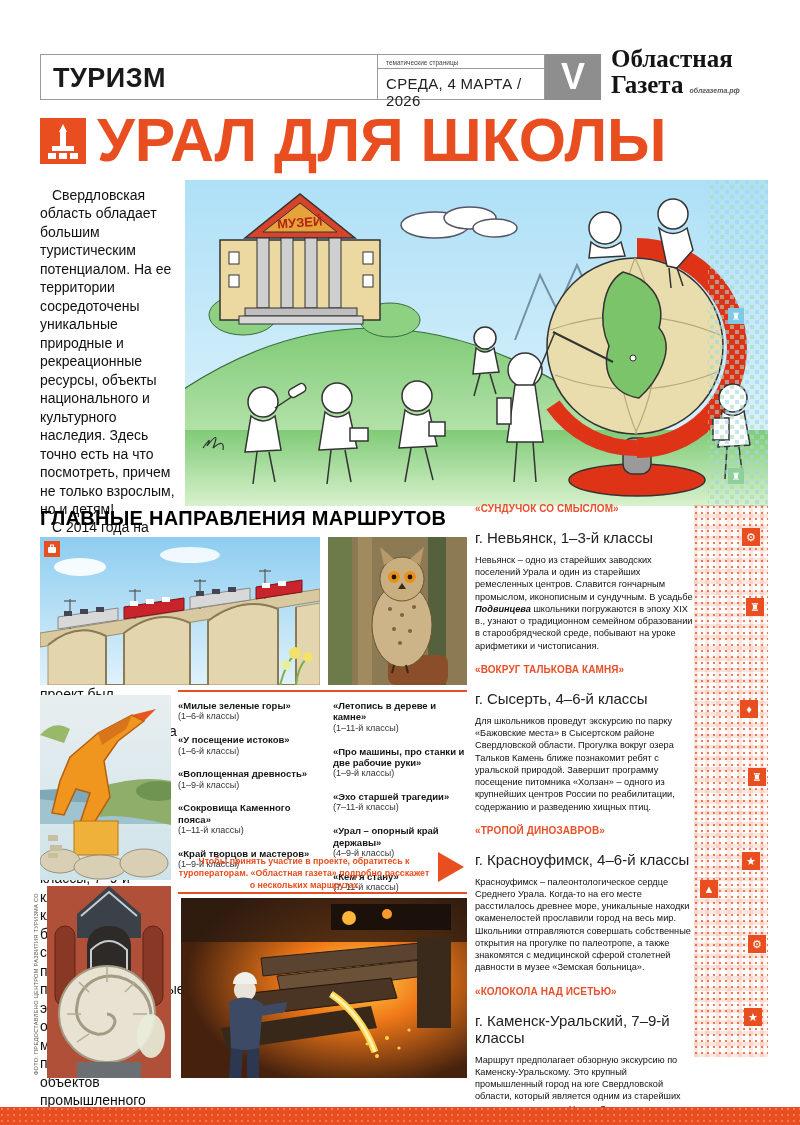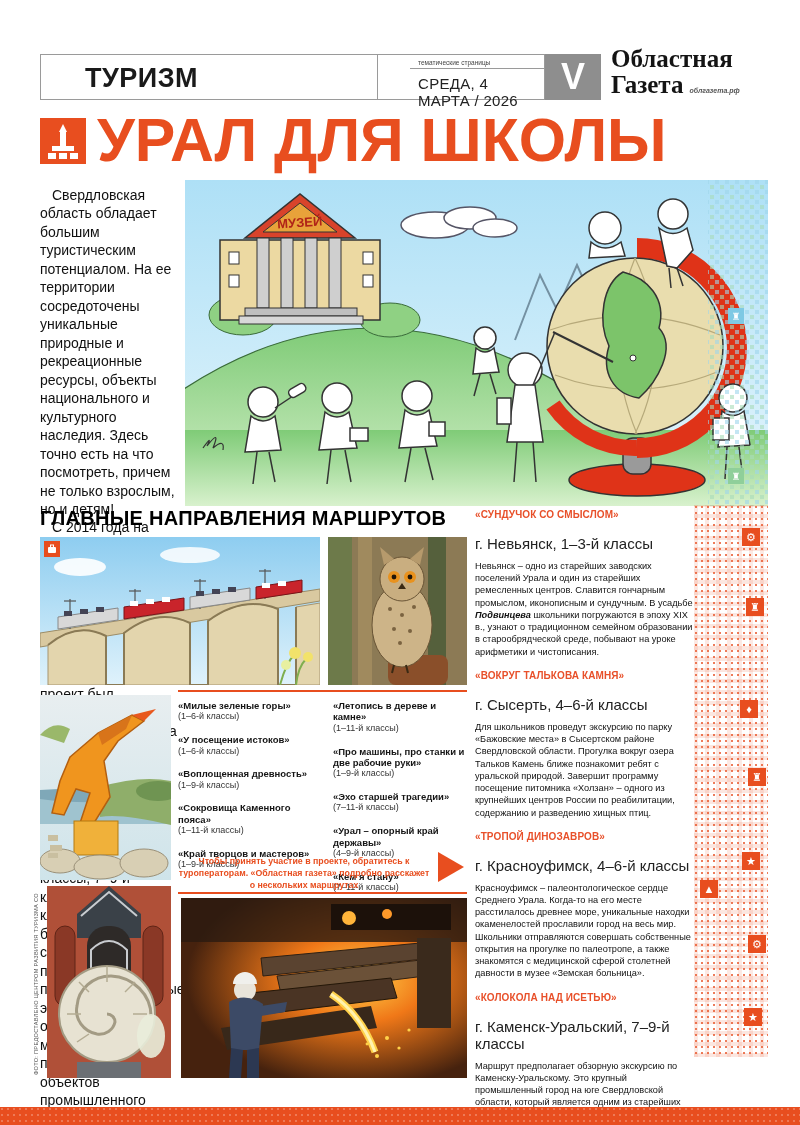--- a/index.html
+++ b/index.html
@@ -3,21 +3,21 @@
 <meta charset="utf-8">
 <style>
   * { margin:0; padding:0; box-sizing:border-box; }
   html,body { background:#e9e9e9; }
   body { font-family:"Liberation Sans", sans-serif; }
   #page {
     position:relative; width:800px; height:1125px; margin:0 auto;
     background:#ffffff; overflow:hidden; color:#111;
   }
   
-  .hd-box { position:absolute; border:1.5px solid #9a9a9a; background:#fff;padding-left:32px; }
+  .hd-box { position:absolute; border:1.5px solid #9a9a9a; background:#fff; }
   #section-box { left:40px; top:54px; width:338px; height:46px; }
   #section-box .lbl { font-size:27px; font-weight:800; letter-spacing:.5px; color:#1a1a1a; padding:8px 0 0 12px; }
   #kicker-box { left:377px; top:54px; width:168px; height:46px; }
   #kicker-box .row1 { font-size:6.5px; color:#444; padding:4px 0 2px 8px; border-bottom:1px solid #9a9a9a; }
   #kicker-box .row2 { font-size:15px; color:#222; padding:6px 0 0 8px; letter-spacing:.3px; }
   #page-num { position:absolute; left:545px; top:54px; width:56px; height:46px; background:#8e8e8e;
     color:#fff; font-size:36px; font-weight:800; text-align:center; line-height:46px; }
   #masthead { position:absolute; left:611px; top:46px; width:150px; font-family:"Liberation Serif", serif; color:#141414; }
   #masthead .m1 { font-size:25px; font-weight:800; line-height:26px; }
   #masthead .m2 { font-size:25px; font-weight:800; line-height:26px; }
@@ -45,21 +45,21 @@
   .lst { width:145px; }
   .lst .item { margin-bottom:11.5px; }
   .lst .t { font-size:9.5px; font-weight:800; color:#151515; line-height:1.2; }
   .lst .g { font-size:9px; color:#333; line-height:1.25; }
   #cta { position:absolute; left:178px; top:856px; width:252px; font-size:8.8px; font-weight:700; color:#e84e1f; line-height:1.35;text-align:center; }
   #cta-arrow { position:absolute; left:438px; top:852px; width:0; height:0;
     border-left:26px solid #e84e1f; border-top:15px solid transparent; border-bottom:15px solid transparent; }
   
   #routes { position:absolute; left:475px; top:503px; width:293px; }
   .route { margin-bottom:12px; width:218px; }
-  .route h3 { font-size:10px; font-weight:800; color:#e8502a; letter-spacing:.1px; line-height:1.2;margin-top:6px; }
+  .route h3 { font-size:10px; font-weight:800; color:#e8502a; letter-spacing:.1px; line-height:1.2; }
   .route .place { font-size:15px; color:#222; margin:14px 0 8px; }
   .route .body { font-size:9.2px; line-height:1.33; color:#101010; }
   .route .body b { font-style:italic; }
   
   #orn-right { position:absolute; left:694px; top:505px; width:74px; height:552px;
     background-image:
       radial-gradient(circle at 2px 2px, rgba(232,80,35,.75) 1.2px, transparent 1.4px),
       repeating-linear-gradient(0deg, rgba(232,80,35,.14) 0 4px, transparent 4px 11px),
       repeating-linear-gradient(90deg, rgba(232,80,35,.12) 0 4px, transparent 4px 11px);
     background-size:6px 6px, 100% 100%, 100% 100%; }

